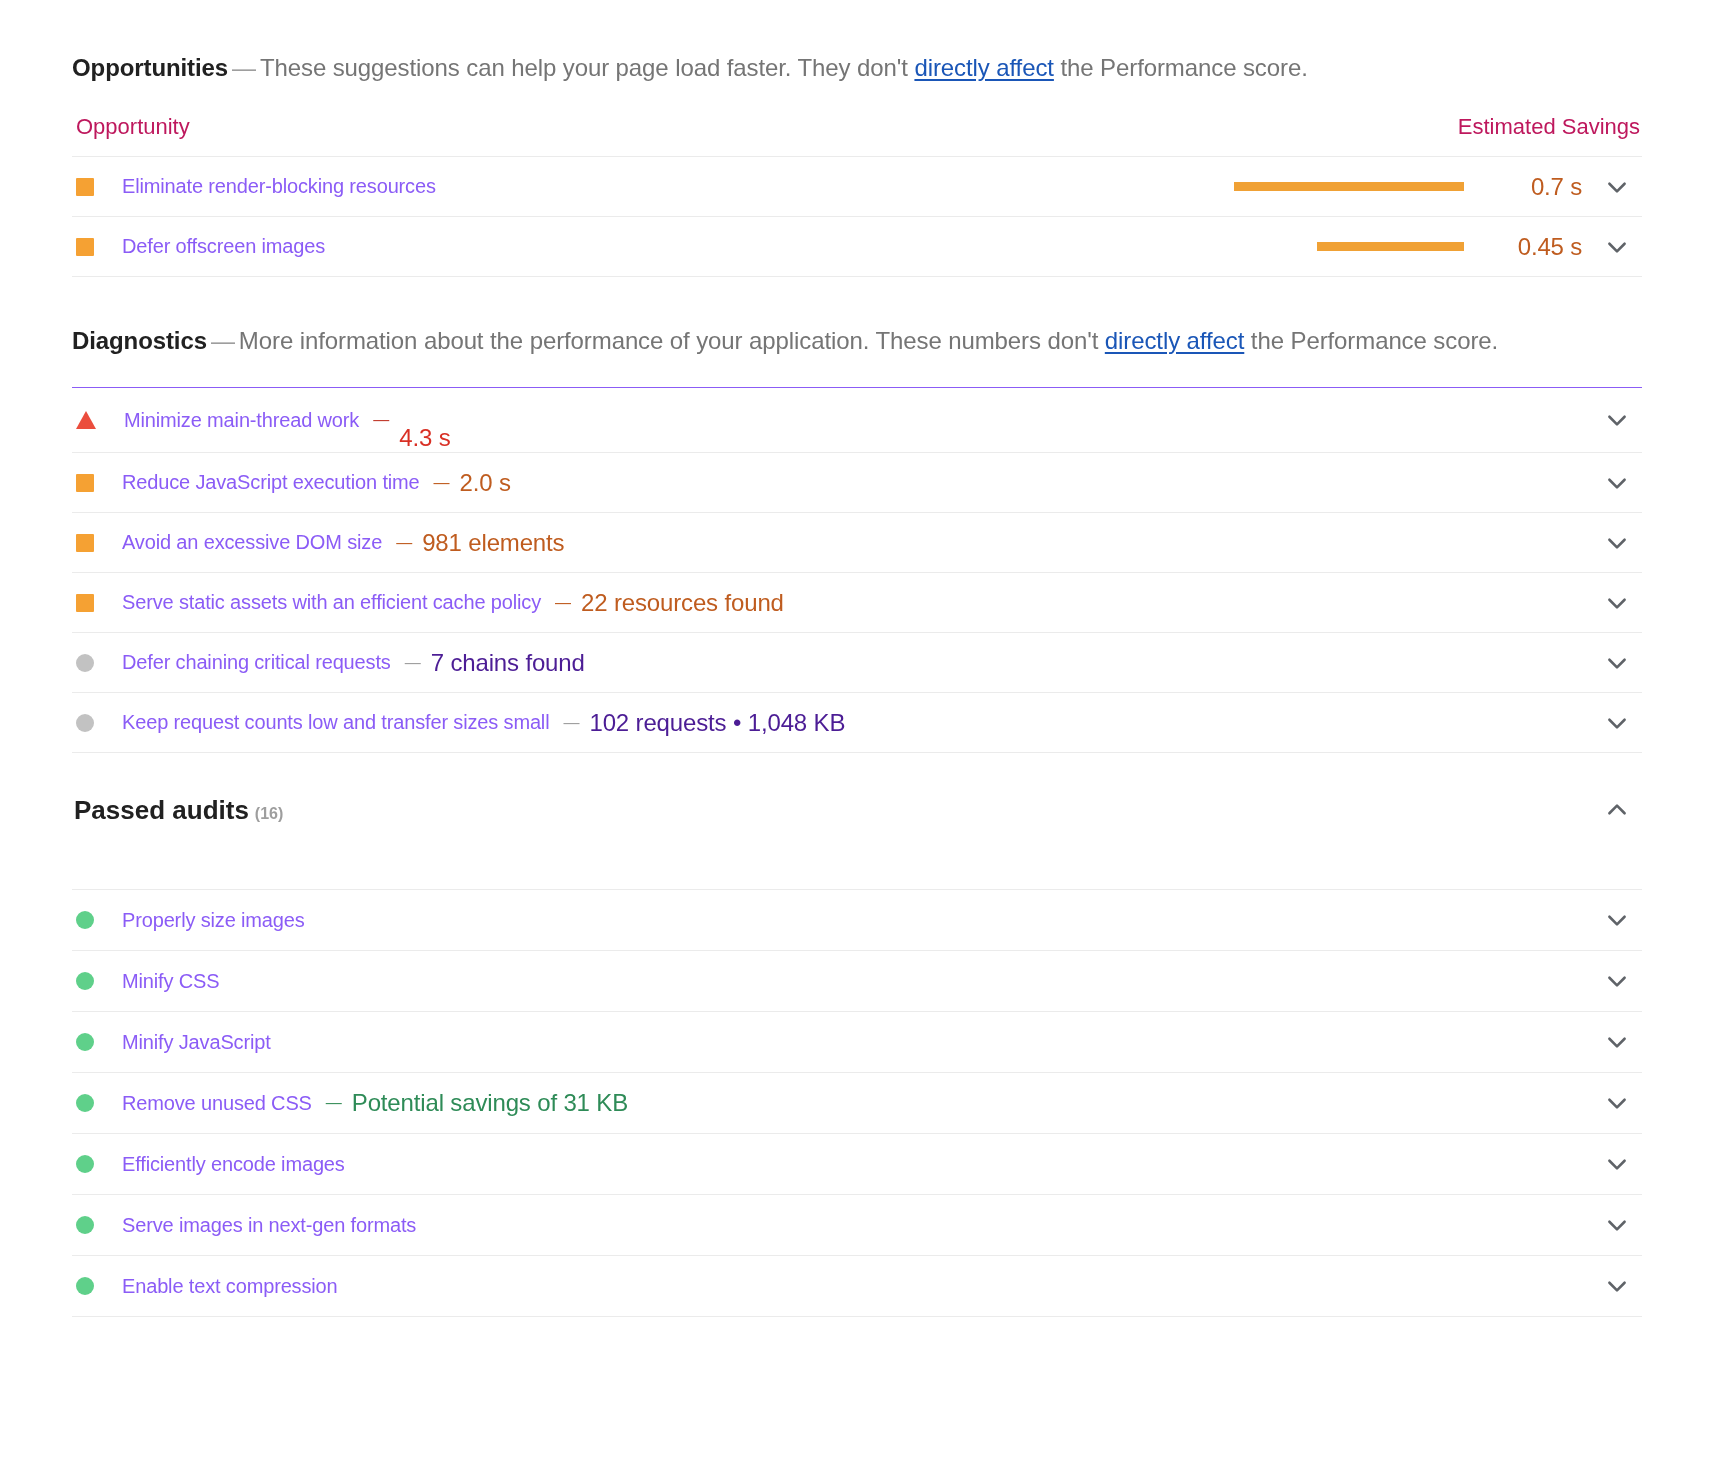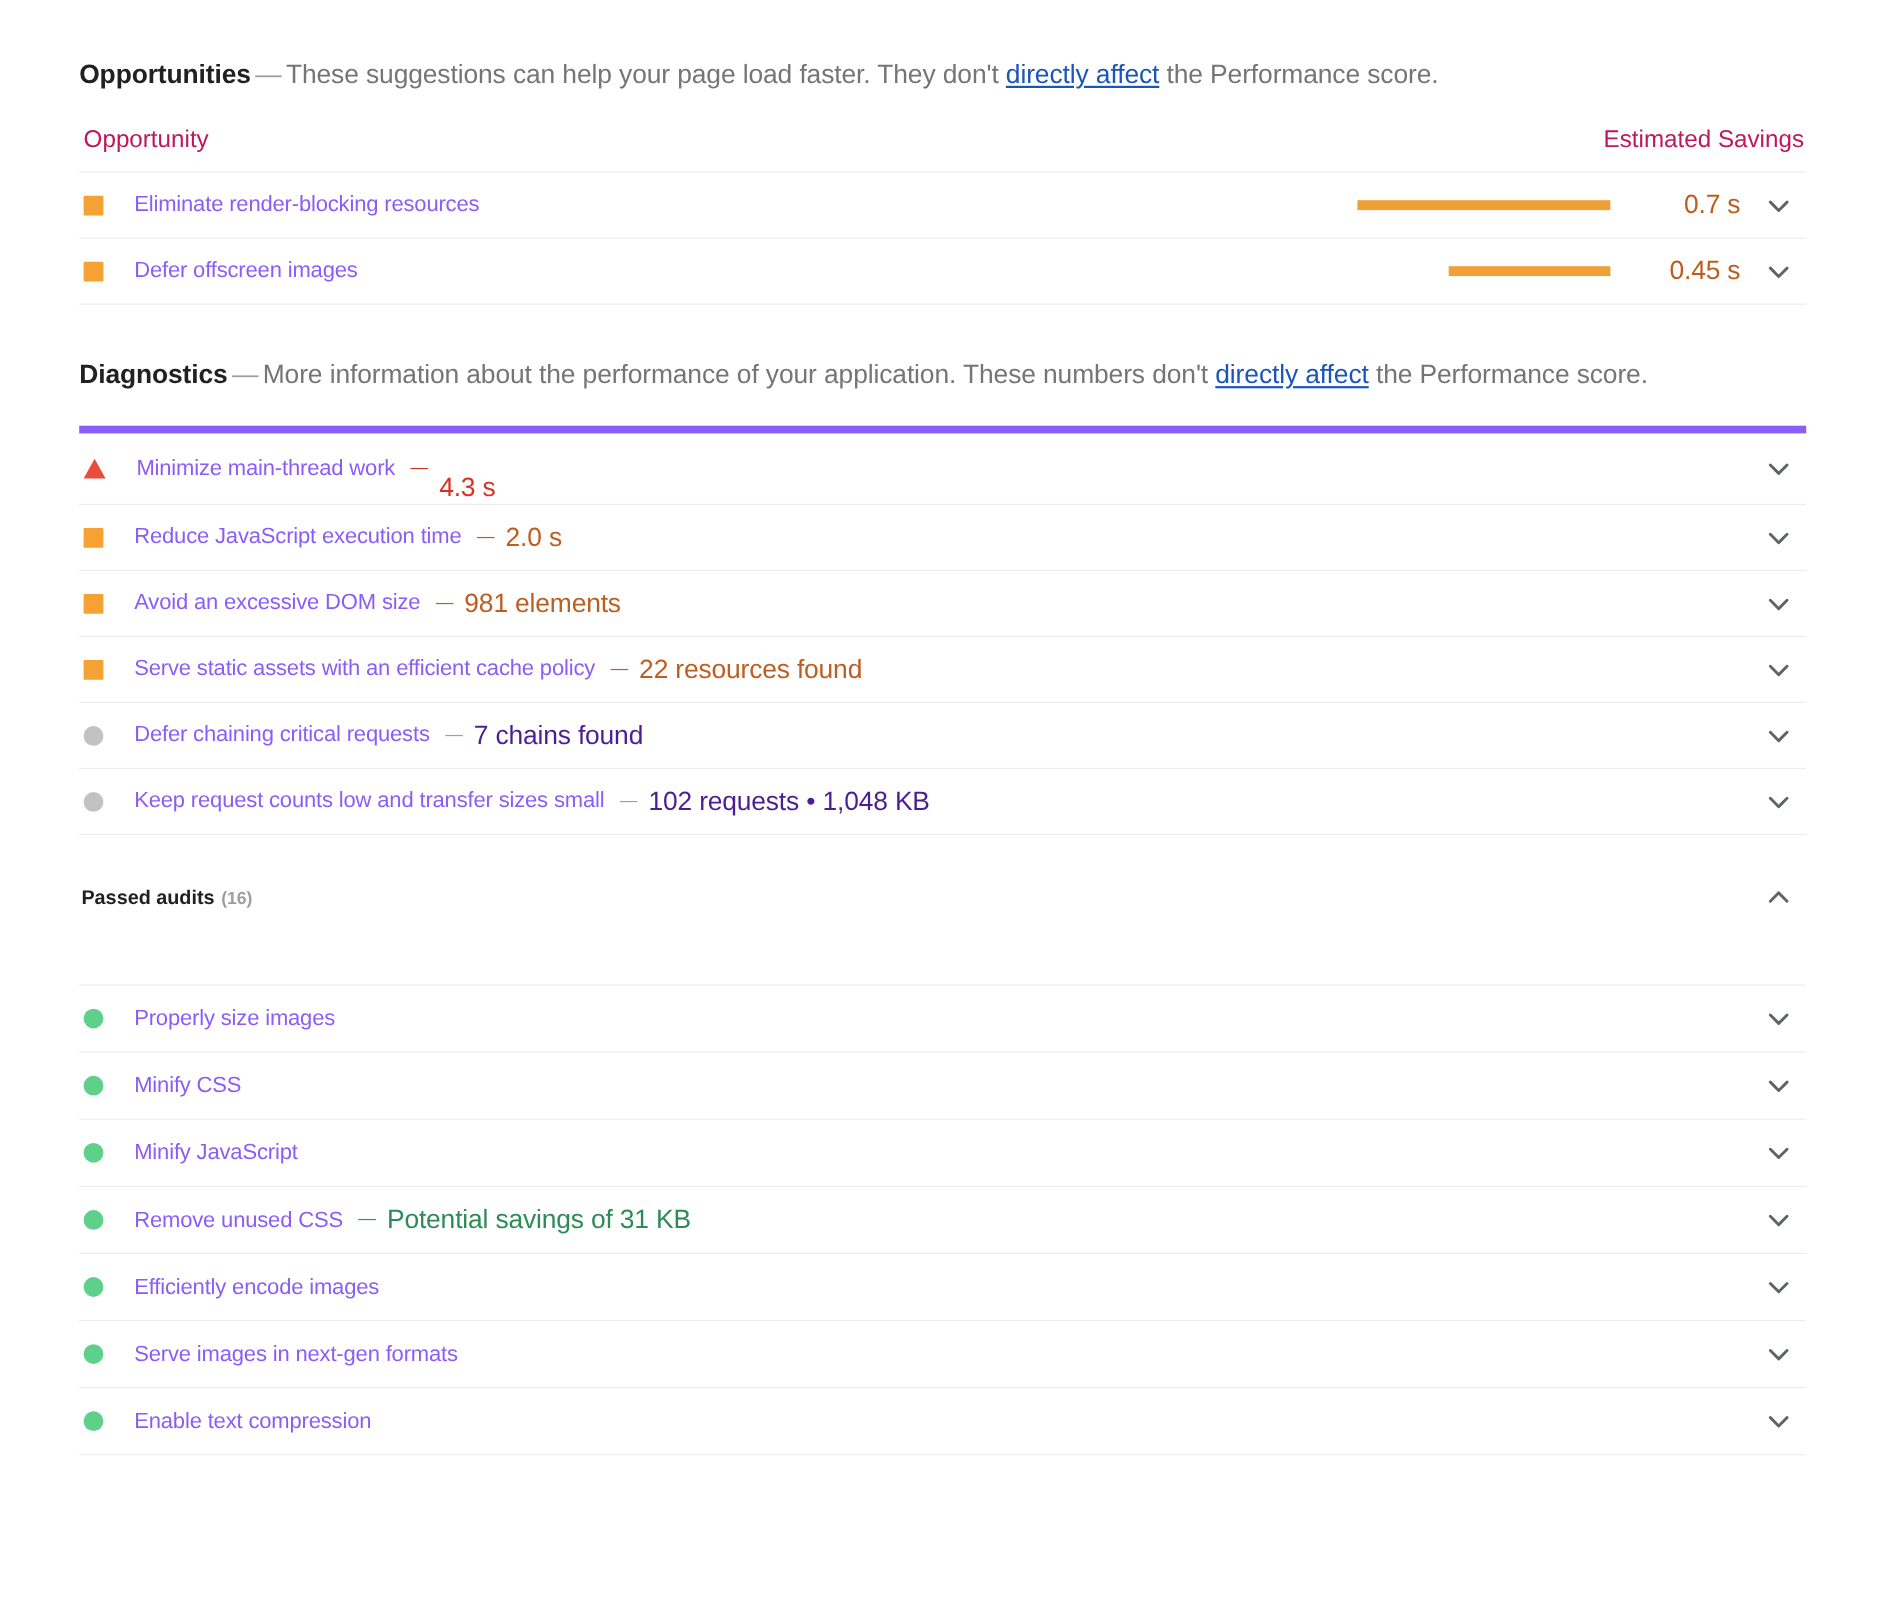--- a/index.html
+++ b/index.html
@@ -120,42 +120,42 @@
     height: 46px;
     display: flex;
     align-items: center;
     justify-content: center;
     margin-left: 12px;
   }
   .chev svg { display: block; }
 
   
   .audit-list { width: 100%; margin-top: 22px; }
-  .audit-list .opp-row:first-child { border-top: 7px solid #8b5cf6; }
+  .audit-list .opp-row:first-child { border-top: 1px solid #8b5cf6; }
 
   .value-dash { color: #bf5c1f; padding: 0 10px 0 14px; }
   .value-dash.gray { color: #9e9e9e; }
   .value-dash.red { color: #c0392b; }
   .value-dash.green { color: #3a8f5b; }
 
   .audit-value { font-size: 24px; letter-spacing: -0.15px; }
   .audit-value.orange { color: #bf5c1f; }
   .audit-value.red { color: #d93025; margin-top: 36px; }
   .audit-value.gray { color: #4c1d95; }
   .audit-value.green { color: #2e8b57; }
 
   
   .passed-header {
     display: flex;
     align-items: center;
     justify-content: space-between;
     padding: 34px 2px 30px 2px;
   }
   .passed-title {
-    font-size: 18px;
+    font-size: 26px;
     font-weight: bold;
     color: #212121;
   }
   .passed-count {
     font-weight: bold;
     color: #9e9e9e;
     padding-left: 6px;
   }
   .passed-list { border-top: 1px solid #ebebeb; }
   .passed-list .opp-row { min-height: 61px; }

